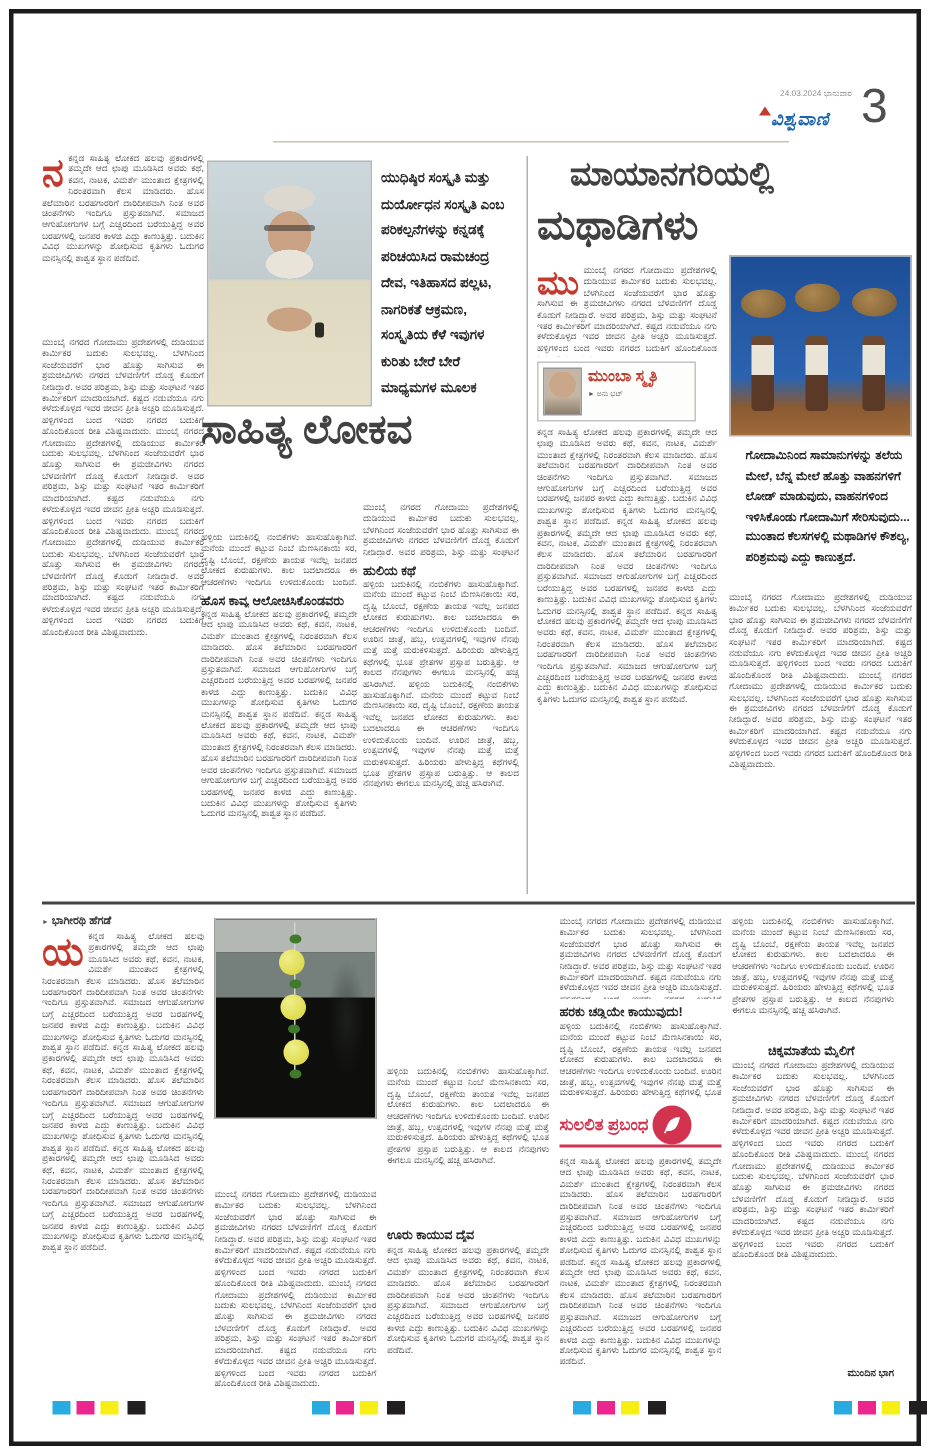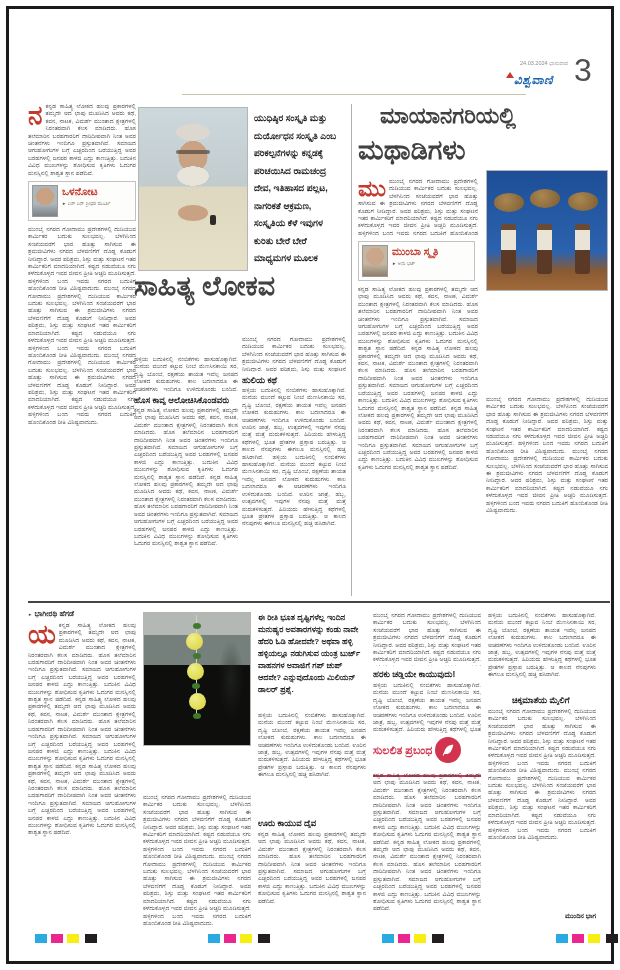--- a/index.html
+++ b/index.html
@@ -47,21 +47,21 @@
   .photo3{background:#0e0e0c;}
   .lp-wall{position:absolute;left:0;right:0;top:0;height:22px;background:#b3b8b4;}
   .lp-band{position:absolute;left:0;right:0;top:22px;height:30px;background:#75807c;}
   .lp-line{position:absolute;left:49%;top:2px;width:1px;height:102px;background:#cfd4c8;}
   .lemon{position:absolute;width:17px;height:17px;border-radius:50%;
          background:radial-gradient(circle at 35% 30%,#f0ee8a,#d8d33a);}
   .chili{position:absolute;width:8px;height:6px;border-radius:50%;background:#3f7a2a;}
   .lp-shadow{position:absolute;right:6px;top:26px;width:26px;height:80px;border-radius:50%;
              background:radial-gradient(rgba(40,45,42,.55),rgba(40,45,42,0) 70%);}
   
-  .banner{display:flex;align-items:center;gap:3px;border-bottom:2px solid #d2344f;padding-bottom:12px;}
+  .banner{display:flex;align-items:center;gap:3px;border-bottom:2px solid #d2344f;padding-bottom:0;}
   .banner-text{font-size:11px;font-weight:bold;color:#d2344f;white-space:nowrap;}
   .quill{width:26px;height:26px;border-radius:50%;background:#d2344f;flex:0 0 auto;display:flex;align-items:center;justify-content:center;}
   
   .vrule{width:1px;background:#b0b0b0;}
   .hrule{background:#444;}
   
   .cmyk{display:flex;gap:4px;}
   .sw{width:12px;height:9px;}
   .endnote{font-size:6.5px;font-weight:bold;color:#222;text-align:right;}
 </style>
@@ -74,27 +74,20 @@
   <div class="abs mastrule" style="left:182px;top:94px;width:344px;"></div>
   <div class="abs dateline" style="left:430px;top:60px;width:138px;">24.03.2024 ಭಾನುವಾರ</div>
   <div class="abs" style="left:506px;top:70px;">
     <span class="logoflag"></span><span class="logo">ವಿಶ್ವವಾಣಿ</span>
   </div>
   <div class="abs pagenum" style="left:574px;top:52px;">3</div>
 
   <div class="abs bt" style="left:28px;top:103px;width:108px;height:74px;">
     <span class="dc">ನ</span><span>ಕನ್ನಡ ಸಾಹಿತ್ಯ ಲೋಕದ ಹಲವು ಪ್ರಕಾರಗಳಲ್ಲಿ ತಮ್ಮದೇ ಆದ ಛಾಪು ಮೂಡಿಸಿದ ಅವರು ಕಥೆ, ಕವನ, ನಾಟಕ, ವಿಮರ್ಶೆ ಮುಂತಾದ ಕ್ಷೇತ್ರಗಳಲ್ಲಿ ನಿರಂತರವಾಗಿ ಕೆಲಸ ಮಾಡಿದರು. ಹೊಸ ತಲೆಮಾರಿನ ಬರಹಗಾರರಿಗೆ ದಾರಿದೀಪವಾಗಿ ನಿಂತ ಅವರ ಚಿಂತನೆಗಳು ಇಂದಿಗೂ ಪ್ರಸ್ತುತವಾಗಿವೆ. ಸಮಾಜದ ಆಗುಹೋಗುಗಳ ಬಗ್ಗೆ ಎಚ್ಚರದಿಂದ ಬರೆಯುತ್ತಿದ್ದ ಅವರ ಬರಹಗಳಲ್ಲಿ ಜನಪರ ಕಾಳಜಿ ಎದ್ದು ಕಾಣುತ್ತಿತ್ತು. ಬದುಕಿನ ವಿವಿಧ ಮುಖಗಳನ್ನು ಶೋಧಿಸುವ ಕೃತಿಗಳು ಓದುಗರ ಮನಸ್ಸಿನಲ್ಲಿ ಶಾಶ್ವತ ಸ್ಥಾನ ಪಡೆದಿವೆ.</span>
   </div>
-  <div class="abs cbox" style="left:28px;top:181px;width:108px;height:40px;">
-    <div class="thumb"></div>
-    <div>
-      <div class="ctitle">ಒಳನೋಟ</div>
-      <div class="cby"><span class="marker">►</span> <span>ಎಸ್ ಎನ್ ಶ್ರೀಧರ ಮೂರ್ತಿ</span></div>
-    </div>
-  </div>
   <div class="abs bt" style="left:28px;top:226px;width:108px;height:369px;">ಮುಂಬೈ ನಗರದ ಗೋದಾಮು ಪ್ರದೇಶಗಳಲ್ಲಿ ದುಡಿಯುವ ಕಾರ್ಮಿಕರ ಬದುಕು ಸುಲಭವಲ್ಲ. ಬೆಳಗಿನಿಂದ ಸಂಜೆಯವರೆಗೆ ಭಾರ ಹೊತ್ತು ಸಾಗಿಸುವ ಈ ಶ್ರಮಜೀವಿಗಳು ನಗರದ ಬೆಳವಣಿಗೆಗೆ ದೊಡ್ಡ ಕೊಡುಗೆ ನೀಡಿದ್ದಾರೆ. ಅವರ ಪರಿಶ್ರಮ, ಶಿಸ್ತು ಮತ್ತು ಸಂಘಟನೆ ಇತರ ಕಾರ್ಮಿಕರಿಗೆ ಮಾದರಿಯಾಗಿದೆ. ಕಷ್ಟದ ನಡುವೆಯೂ ನಗು ಕಳೆದುಕೊಳ್ಳದ ಇವರ ಜೀವನ ಪ್ರೀತಿ ಅಚ್ಚರಿ ಮೂಡಿಸುತ್ತದೆ. ಹಳ್ಳಿಗಳಿಂದ ಬಂದ ಇವರು ನಗರದ ಬದುಕಿಗೆ ಹೊಂದಿಕೊಂಡ ರೀತಿ ವಿಶಿಷ್ಟವಾದುದು. ಮುಂಬೈ ನಗರದ ಗೋದಾಮು ಪ್ರದೇಶಗಳಲ್ಲಿ ದುಡಿಯುವ ಕಾರ್ಮಿಕರ ಬದುಕು ಸುಲಭವಲ್ಲ. ಬೆಳಗಿನಿಂದ ಸಂಜೆಯವರೆಗೆ ಭಾರ ಹೊತ್ತು ಸಾಗಿಸುವ ಈ ಶ್ರಮಜೀವಿಗಳು ನಗರದ ಬೆಳವಣಿಗೆಗೆ ದೊಡ್ಡ ಕೊಡುಗೆ ನೀಡಿದ್ದಾರೆ. ಅವರ ಪರಿಶ್ರಮ, ಶಿಸ್ತು ಮತ್ತು ಸಂಘಟನೆ ಇತರ ಕಾರ್ಮಿಕರಿಗೆ ಮಾದರಿಯಾಗಿದೆ. ಕಷ್ಟದ ನಡುವೆಯೂ ನಗು ಕಳೆದುಕೊಳ್ಳದ ಇವರ ಜೀವನ ಪ್ರೀತಿ ಅಚ್ಚರಿ ಮೂಡಿಸುತ್ತದೆ. ಹಳ್ಳಿಗಳಿಂದ ಬಂದ ಇವರು ನಗರದ ಬದುಕಿಗೆ ಹೊಂದಿಕೊಂಡ ರೀತಿ ವಿಶಿಷ್ಟವಾದುದು. ಮುಂಬೈ ನಗರದ ಗೋದಾಮು ಪ್ರದೇಶಗಳಲ್ಲಿ ದುಡಿಯುವ ಕಾರ್ಮಿಕರ ಬದುಕು ಸುಲಭವಲ್ಲ. ಬೆಳಗಿನಿಂದ ಸಂಜೆಯವರೆಗೆ ಭಾರ ಹೊತ್ತು ಸಾಗಿಸುವ ಈ ಶ್ರಮಜೀವಿಗಳು ನಗರದ ಬೆಳವಣಿಗೆಗೆ ದೊಡ್ಡ ಕೊಡುಗೆ ನೀಡಿದ್ದಾರೆ. ಅವರ ಪರಿಶ್ರಮ, ಶಿಸ್ತು ಮತ್ತು ಸಂಘಟನೆ ಇತರ ಕಾರ್ಮಿಕರಿಗೆ ಮಾದರಿಯಾಗಿದೆ. ಕಷ್ಟದ ನಡುವೆಯೂ ನಗು ಕಳೆದುಕೊಳ್ಳದ ಇವರ ಜೀವನ ಪ್ರೀತಿ ಅಚ್ಚರಿ ಮೂಡಿಸುತ್ತದೆ. ಹಳ್ಳಿಗಳಿಂದ ಬಂದ ಇವರು ನಗರದ ಬದುಕಿಗೆ ಹೊಂದಿಕೊಂಡ ರೀತಿ ವಿಶಿಷ್ಟವಾದುದು.</div>
 
   <div class="abs ph photo1" style="left:138px;top:107px;width:110px;height:164px;">
     <div class="p-glass"></div>
     <div class="p-hands"></div>
     <div class="p-watch"></div>
   </div>
   <div class="abs sf" style="left:254px;top:110px;width:86px;height:160px;font-size:9px;line-height:17.5px;">ಯುಧಿಷ್ಠಿರ ಸಂಸ್ಕೃತಿ ಮತ್ತು ದುರ್ಯೋಧನ ಸಂಸ್ಕೃತಿ ಎಂಬ ಪರಿಕಲ್ಪನೆಗಳನ್ನು ಕನ್ನಡಕ್ಕೆ ಪರಿಚಯಿಸಿದ ರಾಮಚಂದ್ರ ದೇವ, ಇತಿಹಾಸದ ಪಲ್ಲಟ, ನಾಗರಿಕತೆ ಆಕ್ರಮಣ, ಸಂಸ್ಕೃತಿಯ ಕೆಳೆ ಇವುಗಳ ಕುರಿತು ಬೇರೆ ಬೇರೆ ಮಾಧ್ಯಮಗಳ ಮೂಲಕ ಚಿಂತಿಸುತ್ತಾ ಬಂದರು.</div>
 
   <div class="abs hl" style="left:134px;top:271px;width:216px;font-size:27px;line-height:30px;">ಸಾಹಿತ್ಯ ಲೋಕವ</div>
@@ -111,37 +104,38 @@
   </div>
 
   <div class="abs vrule" style="left:351px;top:104px;height:492px;"></div>
 
   <div class="abs hl" style="left:380px;top:99px;width:252px;font-size:22px;line-height:33px;">ಮಾಯಾನಗರಿಯಲ್ಲಿ</div>
   <div class="abs hl" style="left:358px;top:134px;width:252px;font-size:27px;line-height:33px;">ಮಥಾಡಿಗಳು</div>
 
   <div class="abs bt" style="left:358px;top:178px;width:120px;height:60px;">
     <span class="dc" style="font-size:22px;line-height:20px;">ಮು</span><span>ಮುಂಬೈ ನಗರದ ಗೋದಾಮು ಪ್ರದೇಶಗಳಲ್ಲಿ ದುಡಿಯುವ ಕಾರ್ಮಿಕರ ಬದುಕು ಸುಲಭವಲ್ಲ. ಬೆಳಗಿನಿಂದ ಸಂಜೆಯವರೆಗೆ ಭಾರ ಹೊತ್ತು ಸಾಗಿಸುವ ಈ ಶ್ರಮಜೀವಿಗಳು ನಗರದ ಬೆಳವಣಿಗೆಗೆ ದೊಡ್ಡ ಕೊಡುಗೆ ನೀಡಿದ್ದಾರೆ. ಅವರ ಪರಿಶ್ರಮ, ಶಿಸ್ತು ಮತ್ತು ಸಂಘಟನೆ ಇತರ ಕಾರ್ಮಿಕರಿಗೆ ಮಾದರಿಯಾಗಿದೆ. ಕಷ್ಟದ ನಡುವೆಯೂ ನಗು ಕಳೆದುಕೊಳ್ಳದ ಇವರ ಜೀವನ ಪ್ರೀತಿ ಅಚ್ಚರಿ ಮೂಡಿಸುತ್ತದೆ. ಹಳ್ಳಿಗಳಿಂದ ಬಂದ ಇವರು ನಗರದ ಬದುಕಿಗೆ ಹೊಂದಿಕೊಂಡ ರೀತಿ ವಿಶಿಷ್ಟವಾದುದು.</span>
   </div>
-  <div class="abs cbox" style="left:358px;top:241px;width:117px;height:40px;">
+  <div class="abs cbox" style="left:358px;top:241px;width:106px;height:40px;">
     <div class="thumb sepia"></div>
     <div>
       <div class="ctitle">ಮುಂಬಾ ಸ್ಮೃತಿ</div>
       <div class="cby"><span class="marker">►</span> <span>ಅನು ಭಟ್</span></div>
     </div>
   </div>
   <div class="abs bt" style="left:358px;top:286px;width:120px;height:310px;">ಕನ್ನಡ ಸಾಹಿತ್ಯ ಲೋಕದ ಹಲವು ಪ್ರಕಾರಗಳಲ್ಲಿ ತಮ್ಮದೇ ಆದ ಛಾಪು ಮೂಡಿಸಿದ ಅವರು ಕಥೆ, ಕವನ, ನಾಟಕ, ವಿಮರ್ಶೆ ಮುಂತಾದ ಕ್ಷೇತ್ರಗಳಲ್ಲಿ ನಿರಂತರವಾಗಿ ಕೆಲಸ ಮಾಡಿದರು. ಹೊಸ ತಲೆಮಾರಿನ ಬರಹಗಾರರಿಗೆ ದಾರಿದೀಪವಾಗಿ ನಿಂತ ಅವರ ಚಿಂತನೆಗಳು ಇಂದಿಗೂ ಪ್ರಸ್ತುತವಾಗಿವೆ. ಸಮಾಜದ ಆಗುಹೋಗುಗಳ ಬಗ್ಗೆ ಎಚ್ಚರದಿಂದ ಬರೆಯುತ್ತಿದ್ದ ಅವರ ಬರಹಗಳಲ್ಲಿ ಜನಪರ ಕಾಳಜಿ ಎದ್ದು ಕಾಣುತ್ತಿತ್ತು. ಬದುಕಿನ ವಿವಿಧ ಮುಖಗಳನ್ನು ಶೋಧಿಸುವ ಕೃತಿಗಳು ಓದುಗರ ಮನಸ್ಸಿನಲ್ಲಿ ಶಾಶ್ವತ ಸ್ಥಾನ ಪಡೆದಿವೆ. ಕನ್ನಡ ಸಾಹಿತ್ಯ ಲೋಕದ ಹಲವು ಪ್ರಕಾರಗಳಲ್ಲಿ ತಮ್ಮದೇ ಆದ ಛಾಪು ಮೂಡಿಸಿದ ಅವರು ಕಥೆ, ಕವನ, ನಾಟಕ, ವಿಮರ್ಶೆ ಮುಂತಾದ ಕ್ಷೇತ್ರಗಳಲ್ಲಿ ನಿರಂತರವಾಗಿ ಕೆಲಸ ಮಾಡಿದರು. ಹೊಸ ತಲೆಮಾರಿನ ಬರಹಗಾರರಿಗೆ ದಾರಿದೀಪವಾಗಿ ನಿಂತ ಅವರ ಚಿಂತನೆಗಳು ಇಂದಿಗೂ ಪ್ರಸ್ತುತವಾಗಿವೆ. ಸಮಾಜದ ಆಗುಹೋಗುಗಳ ಬಗ್ಗೆ ಎಚ್ಚರದಿಂದ ಬರೆಯುತ್ತಿದ್ದ ಅವರ ಬರಹಗಳಲ್ಲಿ ಜನಪರ ಕಾಳಜಿ ಎದ್ದು ಕಾಣುತ್ತಿತ್ತು. ಬದುಕಿನ ವಿವಿಧ ಮುಖಗಳನ್ನು ಶೋಧಿಸುವ ಕೃತಿಗಳು ಓದುಗರ ಮನಸ್ಸಿನಲ್ಲಿ ಶಾಶ್ವತ ಸ್ಥಾನ ಪಡೆದಿವೆ. ಕನ್ನಡ ಸಾಹಿತ್ಯ ಲೋಕದ ಹಲವು ಪ್ರಕಾರಗಳಲ್ಲಿ ತಮ್ಮದೇ ಆದ ಛಾಪು ಮೂಡಿಸಿದ ಅವರು ಕಥೆ, ಕವನ, ನಾಟಕ, ವಿಮರ್ಶೆ ಮುಂತಾದ ಕ್ಷೇತ್ರಗಳಲ್ಲಿ ನಿರಂತರವಾಗಿ ಕೆಲಸ ಮಾಡಿದರು. ಹೊಸ ತಲೆಮಾರಿನ ಬರಹಗಾರರಿಗೆ ದಾರಿದೀಪವಾಗಿ ನಿಂತ ಅವರ ಚಿಂತನೆಗಳು ಇಂದಿಗೂ ಪ್ರಸ್ತುತವಾಗಿವೆ. ಸಮಾಜದ ಆಗುಹೋಗುಗಳ ಬಗ್ಗೆ ಎಚ್ಚರದಿಂದ ಬರೆಯುತ್ತಿದ್ದ ಅವರ ಬರಹಗಳಲ್ಲಿ ಜನಪರ ಕಾಳಜಿ ಎದ್ದು ಕಾಣುತ್ತಿತ್ತು. ಬದುಕಿನ ವಿವಿಧ ಮುಖಗಳನ್ನು ಶೋಧಿಸುವ ಕೃತಿಗಳು ಓದುಗರ ಮನಸ್ಸಿನಲ್ಲಿ ಶಾಶ್ವತ ಸ್ಥಾನ ಪಡೆದಿವೆ.</div>
 
   <div class="abs ph photo2" style="left:486px;top:170px;width:122px;height:121px;">
     <div class="w-fig" style="left:14px;"></div>
     <div class="w-sack" style="left:7px;top:22px;"></div>
     <div class="w-fig" style="left:50px;"></div>
     <div class="w-sack" style="left:43px;top:18px;"></div>
     <div class="w-fig" style="left:88px;"></div>
     <div class="w-sack" style="left:81px;top:21px;"></div>
   </div>
+  <div class="abs sf" style="left:497px;top:297px;width:112px;height:94px;font-size:8px;line-height:13.5px;">ಗೋದಾಮಿನಿಂದ ಸಾಮಾನುಗಳನ್ನು ತಲೆಯ ಮೇಲೆ, ಬೆನ್ನ ಮೇಲೆ ಹೊತ್ತು ವಾಹನಗಳಿಗೆ ಲೋಡ್ ಮಾಡುವುದು, ವಾಹನಗಳಿಂದ ಇಳಿಸಿಕೊಂಡು ಗೋದಾಮಿಗೆ ಸೇರಿಸುವುದು... ಮುಂತಾದ ಕೆಲಸಗಳಲ್ಲಿ ಮಥಾಡಿಗಳ ಕೌಶಲ್ಯ, ಪರಿಶ್ರಮವು ಎದ್ದು ಕಾಣುತ್ತದೆ.</div>
   <div class="abs bt" style="left:486px;top:396px;width:122px;height:200px;">ಮುಂಬೈ ನಗರದ ಗೋದಾಮು ಪ್ರದೇಶಗಳಲ್ಲಿ ದುಡಿಯುವ ಕಾರ್ಮಿಕರ ಬದುಕು ಸುಲಭವಲ್ಲ. ಬೆಳಗಿನಿಂದ ಸಂಜೆಯವರೆಗೆ ಭಾರ ಹೊತ್ತು ಸಾಗಿಸುವ ಈ ಶ್ರಮಜೀವಿಗಳು ನಗರದ ಬೆಳವಣಿಗೆಗೆ ದೊಡ್ಡ ಕೊಡುಗೆ ನೀಡಿದ್ದಾರೆ. ಅವರ ಪರಿಶ್ರಮ, ಶಿಸ್ತು ಮತ್ತು ಸಂಘಟನೆ ಇತರ ಕಾರ್ಮಿಕರಿಗೆ ಮಾದರಿಯಾಗಿದೆ. ಕಷ್ಟದ ನಡುವೆಯೂ ನಗು ಕಳೆದುಕೊಳ್ಳದ ಇವರ ಜೀವನ ಪ್ರೀತಿ ಅಚ್ಚರಿ ಮೂಡಿಸುತ್ತದೆ. ಹಳ್ಳಿಗಳಿಂದ ಬಂದ ಇವರು ನಗರದ ಬದುಕಿಗೆ ಹೊಂದಿಕೊಂಡ ರೀತಿ ವಿಶಿಷ್ಟವಾದುದು. ಮುಂಬೈ ನಗರದ ಗೋದಾಮು ಪ್ರದೇಶಗಳಲ್ಲಿ ದುಡಿಯುವ ಕಾರ್ಮಿಕರ ಬದುಕು ಸುಲಭವಲ್ಲ. ಬೆಳಗಿನಿಂದ ಸಂಜೆಯವರೆಗೆ ಭಾರ ಹೊತ್ತು ಸಾಗಿಸುವ ಈ ಶ್ರಮಜೀವಿಗಳು ನಗರದ ಬೆಳವಣಿಗೆಗೆ ದೊಡ್ಡ ಕೊಡುಗೆ ನೀಡಿದ್ದಾರೆ. ಅವರ ಪರಿಶ್ರಮ, ಶಿಸ್ತು ಮತ್ತು ಸಂಘಟನೆ ಇತರ ಕಾರ್ಮಿಕರಿಗೆ ಮಾದರಿಯಾಗಿದೆ. ಕಷ್ಟದ ನಡುವೆಯೂ ನಗು ಕಳೆದುಕೊಳ್ಳದ ಇವರ ಜೀವನ ಪ್ರೀತಿ ಅಚ್ಚರಿ ಮೂಡಿಸುತ್ತದೆ. ಹಳ್ಳಿಗಳಿಂದ ಬಂದ ಇವರು ನಗರದ ಬದುಕಿಗೆ ಹೊಂದಿಕೊಂಡ ರೀತಿ ವಿಶಿಷ್ಟವಾದುದು.</div>
 
   <div class="abs hrule" style="left:28px;top:601px;width:582px;height:2px;"></div>
 
   <div class="abs" style="left:28px;top:609px;width:108px;font-size:7.5px;font-weight:bold;color:#333;">
     <span class="marker">►</span> <span>ಭಾಗೀರಥಿ ಹೆಗಡೆ</span>
   </div>
   <div class="abs bt" style="left:28px;top:622px;width:108px;height:308px;">
     <span class="dc">ಯ</span><span>ಕನ್ನಡ ಸಾಹಿತ್ಯ ಲೋಕದ ಹಲವು ಪ್ರಕಾರಗಳಲ್ಲಿ ತಮ್ಮದೇ ಆದ ಛಾಪು ಮೂಡಿಸಿದ ಅವರು ಕಥೆ, ಕವನ, ನಾಟಕ, ವಿಮರ್ಶೆ ಮುಂತಾದ ಕ್ಷೇತ್ರಗಳಲ್ಲಿ ನಿರಂತರವಾಗಿ ಕೆಲಸ ಮಾಡಿದರು. ಹೊಸ ತಲೆಮಾರಿನ ಬರಹಗಾರರಿಗೆ ದಾರಿದೀಪವಾಗಿ ನಿಂತ ಅವರ ಚಿಂತನೆಗಳು ಇಂದಿಗೂ ಪ್ರಸ್ತುತವಾಗಿವೆ. ಸಮಾಜದ ಆಗುಹೋಗುಗಳ ಬಗ್ಗೆ ಎಚ್ಚರದಿಂದ ಬರೆಯುತ್ತಿದ್ದ ಅವರ ಬರಹಗಳಲ್ಲಿ ಜನಪರ ಕಾಳಜಿ ಎದ್ದು ಕಾಣುತ್ತಿತ್ತು. ಬದುಕಿನ ವಿವಿಧ ಮುಖಗಳನ್ನು ಶೋಧಿಸುವ ಕೃತಿಗಳು ಓದುಗರ ಮನಸ್ಸಿನಲ್ಲಿ ಶಾಶ್ವತ ಸ್ಥಾನ ಪಡೆದಿವೆ. ಕನ್ನಡ ಸಾಹಿತ್ಯ ಲೋಕದ ಹಲವು ಪ್ರಕಾರಗಳಲ್ಲಿ ತಮ್ಮದೇ ಆದ ಛಾಪು ಮೂಡಿಸಿದ ಅವರು ಕಥೆ, ಕವನ, ನಾಟಕ, ವಿಮರ್ಶೆ ಮುಂತಾದ ಕ್ಷೇತ್ರಗಳಲ್ಲಿ ನಿರಂತರವಾಗಿ ಕೆಲಸ ಮಾಡಿದರು. ಹೊಸ ತಲೆಮಾರಿನ ಬರಹಗಾರರಿಗೆ ದಾರಿದೀಪವಾಗಿ ನಿಂತ ಅವರ ಚಿಂತನೆಗಳು ಇಂದಿಗೂ ಪ್ರಸ್ತುತವಾಗಿವೆ. ಸಮಾಜದ ಆಗುಹೋಗುಗಳ ಬಗ್ಗೆ ಎಚ್ಚರದಿಂದ ಬರೆಯುತ್ತಿದ್ದ ಅವರ ಬರಹಗಳಲ್ಲಿ ಜನಪರ ಕಾಳಜಿ ಎದ್ದು ಕಾಣುತ್ತಿತ್ತು. ಬದುಕಿನ ವಿವಿಧ ಮುಖಗಳನ್ನು ಶೋಧಿಸುವ ಕೃತಿಗಳು ಓದುಗರ ಮನಸ್ಸಿನಲ್ಲಿ ಶಾಶ್ವತ ಸ್ಥಾನ ಪಡೆದಿವೆ. ಕನ್ನಡ ಸಾಹಿತ್ಯ ಲೋಕದ ಹಲವು ಪ್ರಕಾರಗಳಲ್ಲಿ ತಮ್ಮದೇ ಆದ ಛಾಪು ಮೂಡಿಸಿದ ಅವರು ಕಥೆ, ಕವನ, ನಾಟಕ, ವಿಮರ್ಶೆ ಮುಂತಾದ ಕ್ಷೇತ್ರಗಳಲ್ಲಿ ನಿರಂತರವಾಗಿ ಕೆಲಸ ಮಾಡಿದರು. ಹೊಸ ತಲೆಮಾರಿನ ಬರಹಗಾರರಿಗೆ ದಾರಿದೀಪವಾಗಿ ನಿಂತ ಅವರ ಚಿಂತನೆಗಳು ಇಂದಿಗೂ ಪ್ರಸ್ತುತವಾಗಿವೆ. ಸಮಾಜದ ಆಗುಹೋಗುಗಳ ಬಗ್ಗೆ ಎಚ್ಚರದಿಂದ ಬರೆಯುತ್ತಿದ್ದ ಅವರ ಬರಹಗಳಲ್ಲಿ ಜನಪರ ಕಾಳಜಿ ಎದ್ದು ಕಾಣುತ್ತಿತ್ತು. ಬದುಕಿನ ವಿವಿಧ ಮುಖಗಳನ್ನು ಶೋಧಿಸುವ ಕೃತಿಗಳು ಓದುಗರ ಮನಸ್ಸಿನಲ್ಲಿ ಶಾಶ್ವತ ಸ್ಥಾನ ಪಡೆದಿವೆ.</span>
   </div>
@@ -154,21 +148,20 @@
     <div class="chili" style="left:46%;top:10px;"></div>
     <div class="lemon" style="left:40%;top:20px;"></div>
     <div class="chili" style="left:46%;top:40px;"></div>
     <div class="lemon" style="left:41%;top:50px;"></div>
     <div class="chili" style="left:45%;top:70px;"></div>
     <div class="lemon" style="left:42%;top:80px;"></div>
     <div class="chili" style="left:46%;top:100px;"></div>
   </div>
   <div class="abs bt" style="left:143px;top:794px;width:108px;height:136px;">ಮುಂಬೈ ನಗರದ ಗೋದಾಮು ಪ್ರದೇಶಗಳಲ್ಲಿ ದುಡಿಯುವ ಕಾರ್ಮಿಕರ ಬದುಕು ಸುಲಭವಲ್ಲ. ಬೆಳಗಿನಿಂದ ಸಂಜೆಯವರೆಗೆ ಭಾರ ಹೊತ್ತು ಸಾಗಿಸುವ ಈ ಶ್ರಮಜೀವಿಗಳು ನಗರದ ಬೆಳವಣಿಗೆಗೆ ದೊಡ್ಡ ಕೊಡುಗೆ ನೀಡಿದ್ದಾರೆ. ಅವರ ಪರಿಶ್ರಮ, ಶಿಸ್ತು ಮತ್ತು ಸಂಘಟನೆ ಇತರ ಕಾರ್ಮಿಕರಿಗೆ ಮಾದರಿಯಾಗಿದೆ. ಕಷ್ಟದ ನಡುವೆಯೂ ನಗು ಕಳೆದುಕೊಳ್ಳದ ಇವರ ಜೀವನ ಪ್ರೀತಿ ಅಚ್ಚರಿ ಮೂಡಿಸುತ್ತದೆ. ಹಳ್ಳಿಗಳಿಂದ ಬಂದ ಇವರು ನಗರದ ಬದುಕಿಗೆ ಹೊಂದಿಕೊಂಡ ರೀತಿ ವಿಶಿಷ್ಟವಾದುದು. ಮುಂಬೈ ನಗರದ ಗೋದಾಮು ಪ್ರದೇಶಗಳಲ್ಲಿ ದುಡಿಯುವ ಕಾರ್ಮಿಕರ ಬದುಕು ಸುಲಭವಲ್ಲ. ಬೆಳಗಿನಿಂದ ಸಂಜೆಯವರೆಗೆ ಭಾರ ಹೊತ್ತು ಸಾಗಿಸುವ ಈ ಶ್ರಮಜೀವಿಗಳು ನಗರದ ಬೆಳವಣಿಗೆಗೆ ದೊಡ್ಡ ಕೊಡುಗೆ ನೀಡಿದ್ದಾರೆ. ಅವರ ಪರಿಶ್ರಮ, ಶಿಸ್ತು ಮತ್ತು ಸಂಘಟನೆ ಇತರ ಕಾರ್ಮಿಕರಿಗೆ ಮಾದರಿಯಾಗಿದೆ. ಕಷ್ಟದ ನಡುವೆಯೂ ನಗು ಕಳೆದುಕೊಳ್ಳದ ಇವರ ಜೀವನ ಪ್ರೀತಿ ಅಚ್ಚರಿ ಮೂಡಿಸುತ್ತದೆ. ಹಳ್ಳಿಗಳಿಂದ ಬಂದ ಇವರು ನಗರದ ಬದುಕಿಗೆ ಹೊಂದಿಕೊಂಡ ರೀತಿ ವಿಶಿಷ್ಟವಾದುದು.</div>
 
-  <div class="abs sf" style="left:258px;top:612px;width:108px;height:96px;font-size:8px;line-height:12px;">ಈ ರೀತಿ ಭೂತ ದೃಷ್ಟಿಗಳೆಲ್ಲ ಇಂದಿನ ಮನುಷ್ಯರ ಅವತಾರಗಳನ್ನು ಕಂಡು ನಾವೇ ಹೆದರಿ ಓಡಿ ಹೋದವೇ? ಅಥವಾ ಹಳ್ಳಿ ಹಳ್ಳಿಯಲ್ಲೂ ನಡುಗಿಸುವ ಯಂತ್ರ ಬುರ್ಜ್ ವಾಹನಗಳ ಅವಾಜಿಗೆ ಗಪ್ ಚುಪ್ ಆದವೇ? ಎನ್ನುವುದೊಂದು ಮಿಲಿಯನ್ ಡಾಲರ್ ಪ್ರಶ್ನೆ.</div>
   <div class="abs bt" style="left:258px;top:712px;width:108px;height:102px;">ಹಳ್ಳಿಯ ಬದುಕಿನಲ್ಲಿ ನಂಬಿಕೆಗಳು ಹಾಸುಹೊಕ್ಕಾಗಿವೆ. ಮನೆಯ ಮುಂದೆ ಕಟ್ಟುವ ನಿಂಬೆ ಮೆಣಸಿನಕಾಯಿ ಸರ, ದೃಷ್ಟಿ ಬೊಂಬೆ, ರಕ್ಷಣೆಯ ತಾಯತ ಇವೆಲ್ಲ ಜನಪದ ಲೋಕದ ಕುರುಹುಗಳು. ಕಾಲ ಬದಲಾದರೂ ಈ ಆಚರಣೆಗಳು ಇಂದಿಗೂ ಉಳಿದುಕೊಂಡು ಬಂದಿವೆ. ಊರಿನ ಜಾತ್ರೆ, ಹಬ್ಬ, ಉತ್ಸವಗಳಲ್ಲಿ ಇವುಗಳ ನೆನಪು ಮತ್ತೆ ಮತ್ತೆ ಮರುಕಳಿಸುತ್ತದೆ. ಹಿರಿಯರು ಹೇಳುತ್ತಿದ್ದ ಕಥೆಗಳಲ್ಲಿ ಭೂತ ಪ್ರೇತಗಳ ಪ್ರಸ್ತಾಪ ಬರುತ್ತಿತ್ತು. ಆ ಕಾಲದ ನೆನಪುಗಳು ಈಗಲೂ ಮನಸ್ಸಿನಲ್ಲಿ ಹಚ್ಚ ಹಸಿರಾಗಿವೆ.</div>
   <div class="abs sh" style="left:258px;top:818px;width:108px;">ಊರು ಕಾಯುವ ದೈವ</div>
   <div class="abs bt" style="left:258px;top:831px;width:108px;height:99px;">ಕನ್ನಡ ಸಾಹಿತ್ಯ ಲೋಕದ ಹಲವು ಪ್ರಕಾರಗಳಲ್ಲಿ ತಮ್ಮದೇ ಆದ ಛಾಪು ಮೂಡಿಸಿದ ಅವರು ಕಥೆ, ಕವನ, ನಾಟಕ, ವಿಮರ್ಶೆ ಮುಂತಾದ ಕ್ಷೇತ್ರಗಳಲ್ಲಿ ನಿರಂತರವಾಗಿ ಕೆಲಸ ಮಾಡಿದರು. ಹೊಸ ತಲೆಮಾರಿನ ಬರಹಗಾರರಿಗೆ ದಾರಿದೀಪವಾಗಿ ನಿಂತ ಅವರ ಚಿಂತನೆಗಳು ಇಂದಿಗೂ ಪ್ರಸ್ತುತವಾಗಿವೆ. ಸಮಾಜದ ಆಗುಹೋಗುಗಳ ಬಗ್ಗೆ ಎಚ್ಚರದಿಂದ ಬರೆಯುತ್ತಿದ್ದ ಅವರ ಬರಹಗಳಲ್ಲಿ ಜನಪರ ಕಾಳಜಿ ಎದ್ದು ಕಾಣುತ್ತಿತ್ತು. ಬದುಕಿನ ವಿವಿಧ ಮುಖಗಳನ್ನು ಶೋಧಿಸುವ ಕೃತಿಗಳು ಓದುಗರ ಮನಸ್ಸಿನಲ್ಲಿ ಶಾಶ್ವತ ಸ್ಥಾನ ಪಡೆದಿವೆ.</div>
 
   <div class="abs bt" style="left:373px;top:612px;width:108px;height:54px;">ಮುಂಬೈ ನಗರದ ಗೋದಾಮು ಪ್ರದೇಶಗಳಲ್ಲಿ ದುಡಿಯುವ ಕಾರ್ಮಿಕರ ಬದುಕು ಸುಲಭವಲ್ಲ. ಬೆಳಗಿನಿಂದ ಸಂಜೆಯವರೆಗೆ ಭಾರ ಹೊತ್ತು ಸಾಗಿಸುವ ಈ ಶ್ರಮಜೀವಿಗಳು ನಗರದ ಬೆಳವಣಿಗೆಗೆ ದೊಡ್ಡ ಕೊಡುಗೆ ನೀಡಿದ್ದಾರೆ. ಅವರ ಪರಿಶ್ರಮ, ಶಿಸ್ತು ಮತ್ತು ಸಂಘಟನೆ ಇತರ ಕಾರ್ಮಿಕರಿಗೆ ಮಾದರಿಯಾಗಿದೆ. ಕಷ್ಟದ ನಡುವೆಯೂ ನಗು ಕಳೆದುಕೊಳ್ಳದ ಇವರ ಜೀವನ ಪ್ರೀತಿ ಅಚ್ಚರಿ ಮೂಡಿಸುತ್ತದೆ. ಹಳ್ಳಿಗಳಿಂದ ಬಂದ ಇವರು ನಗರದ ಬದುಕಿಗೆ ಹೊಂದಿಕೊಂಡ ರೀತಿ ವಿಶಿಷ್ಟವಾದುದು.</div>
   <div class="abs sh" style="left:373px;top:669px;width:108px;">ಹರಕು ಚಡ್ಡಿಯೇ ಕಾಯುವುದು!</div>
   <div class="abs bt" style="left:373px;top:682px;width:108px;height:52px;">ಹಳ್ಳಿಯ ಬದುಕಿನಲ್ಲಿ ನಂಬಿಕೆಗಳು ಹಾಸುಹೊಕ್ಕಾಗಿವೆ. ಮನೆಯ ಮುಂದೆ ಕಟ್ಟುವ ನಿಂಬೆ ಮೆಣಸಿನಕಾಯಿ ಸರ, ದೃಷ್ಟಿ ಬೊಂಬೆ, ರಕ್ಷಣೆಯ ತಾಯತ ಇವೆಲ್ಲ ಜನಪದ ಲೋಕದ ಕುರುಹುಗಳು. ಕಾಲ ಬದಲಾದರೂ ಈ ಆಚರಣೆಗಳು ಇಂದಿಗೂ ಉಳಿದುಕೊಂಡು ಬಂದಿವೆ. ಊರಿನ ಜಾತ್ರೆ, ಹಬ್ಬ, ಉತ್ಸವಗಳಲ್ಲಿ ಇವುಗಳ ನೆನಪು ಮತ್ತೆ ಮತ್ತೆ ಮರುಕಳಿಸುತ್ತದೆ. ಹಿರಿಯರು ಹೇಳುತ್ತಿದ್ದ ಕಥೆಗಳಲ್ಲಿ ಭೂತ ಪ್ರೇತಗಳ ಪ್ರಸ್ತಾಪ ಬರುತ್ತಿತ್ತು. ಆ ಕಾಲದ ನೆನಪುಗಳು ಈಗಲೂ ಮನಸ್ಸಿನಲ್ಲಿ ಹಚ್ಚ ಹಸಿರಾಗಿವೆ.</div>
   <div class="abs banner" style="left:373px;top:737px;width:108px;">
     <span class="banner-text">ಸುಲಲಿತ ಪ್ರಬಂಧ</span>
     <span class="quill">

